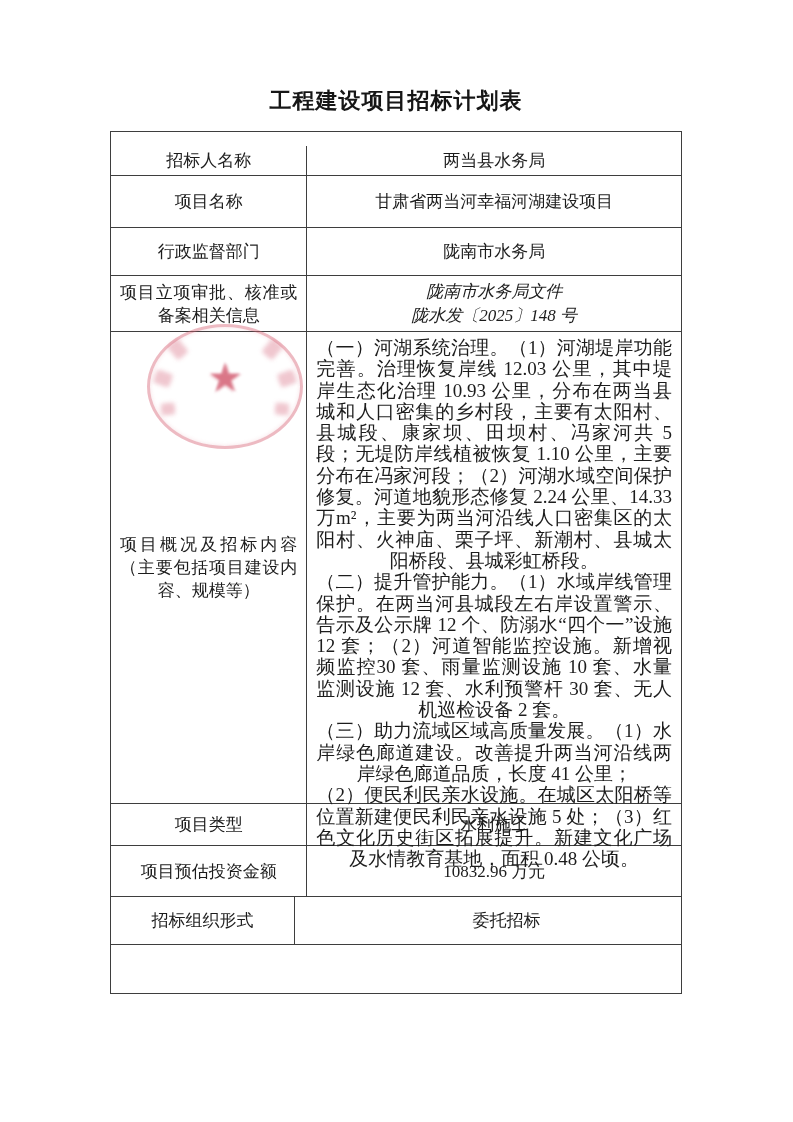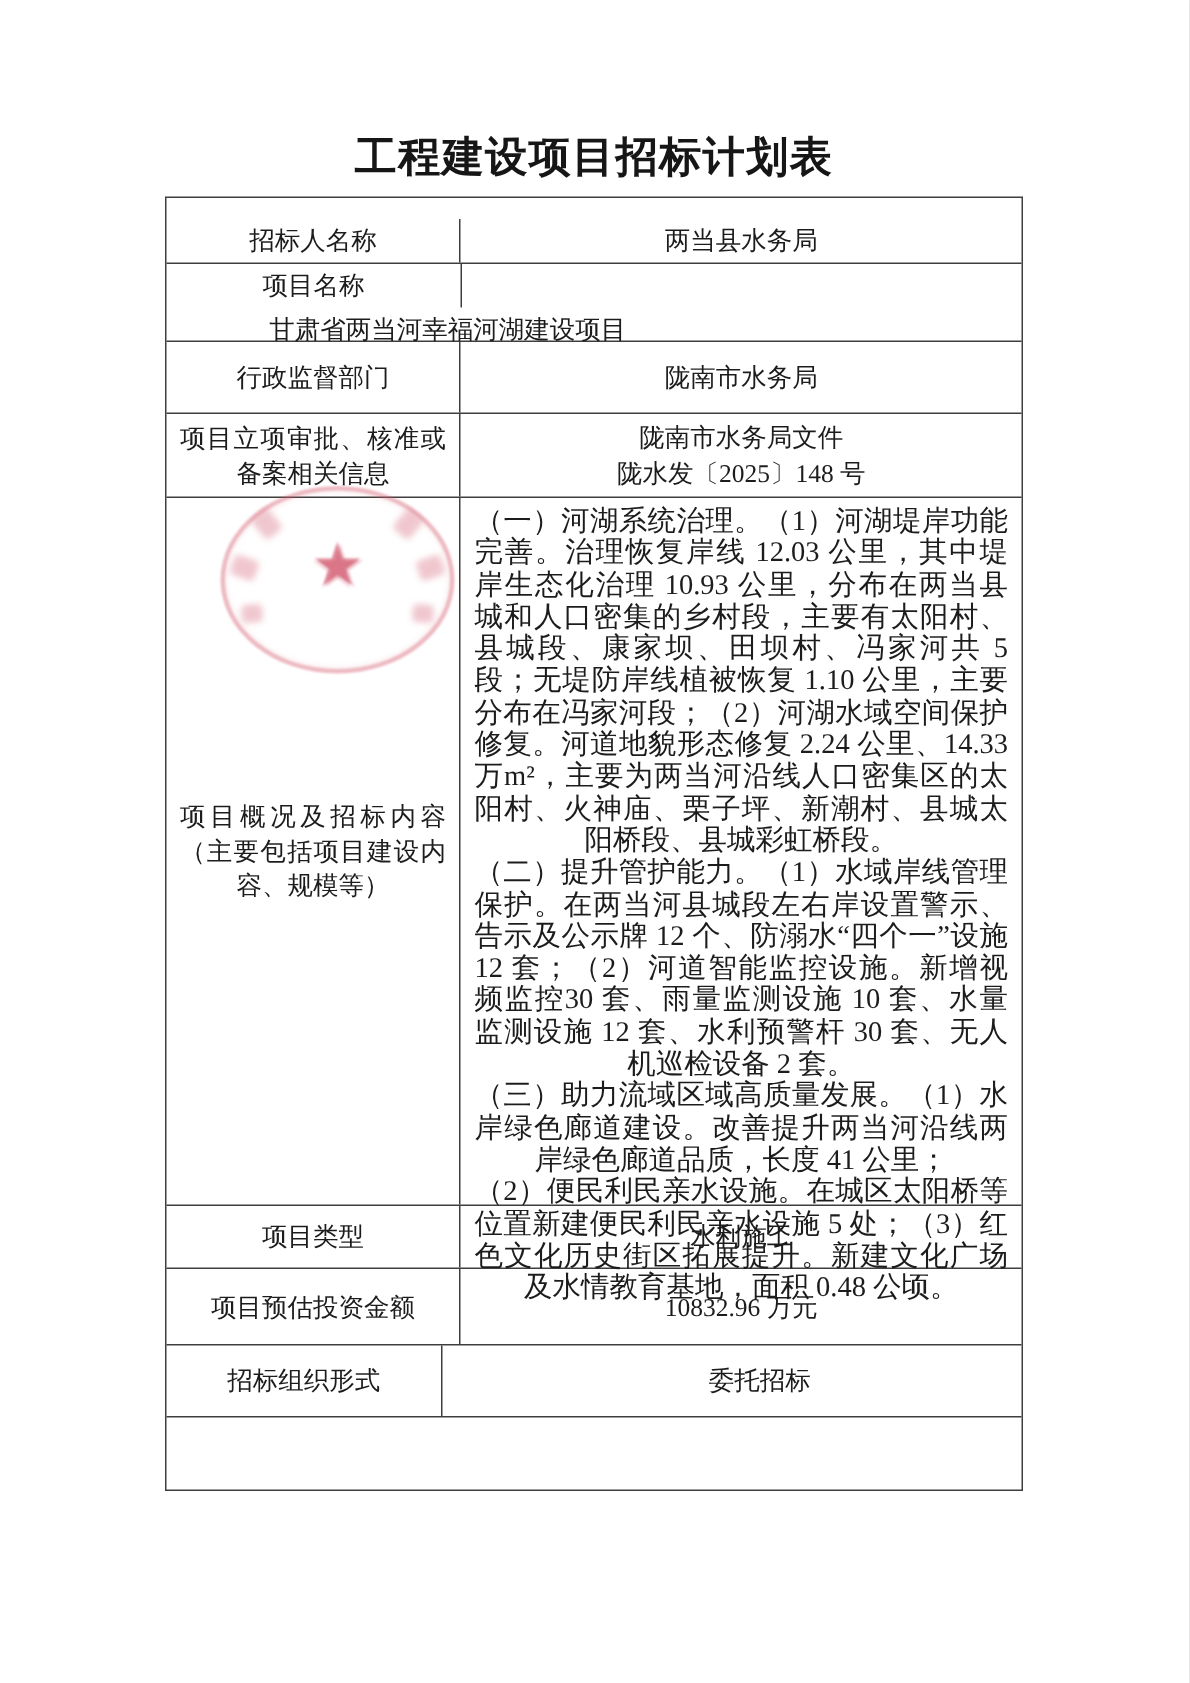--- a/index.html
+++ b/index.html
@@ -18,21 +18,21 @@
     overflow: hidden;
     box-shadow: 0 0 6px rgba(0,0,0,.25);
   }
   .title {
     position: absolute;
     top: 86px;
     left: 110px;
     width: 572px;
     margin: 0;
     text-align: center;
-    font-size: 28px;
+    font-size: 22px;
     font-weight: bold;
     letter-spacing: 1px;
     color: #161616;
   }
   .tbl {
     position: absolute;
     left: 110px;
     top: 131px;
     width: 572px;
     border: 1.6px solid #3e3e3e;
@@ -57,29 +57,29 @@
     width: 197px;
     border-right: 1.4px solid #3e3e3e;
     text-align: justify;
     text-align-last: center;
   }
   .tc.value {
     width: 375px;
     text-align: center;
   }
   .r0 { height: 44px; align-items: flex-end; }
-  .r1 { height: 52px; flex-direction: column; }
+  .r1 { height: 52px; }
   .r2 { height: 48px; }
   .r3 { height: 56px; }
   .r4 { height: 472px; }
   .r5 { height: 42px; }
   .r6 { height: 51px; }
   .r7 { height: 48px; gap: 37px; }
   .r8 { height: 48px; }
-  .r3 .tc.value div { line-height: 24px; }
+  .r3 .tc.value div { line-height: 24px; font-style: italic; }
   .r4 .tc.value {
     justify-content: flex-start;
     text-align: left;
     padding: 5px 9px;
   }
   .r4 .tc.value p {
     margin: 0;
     font-size: 19px;
     line-height: 21.3px;
     text-align: justify;

